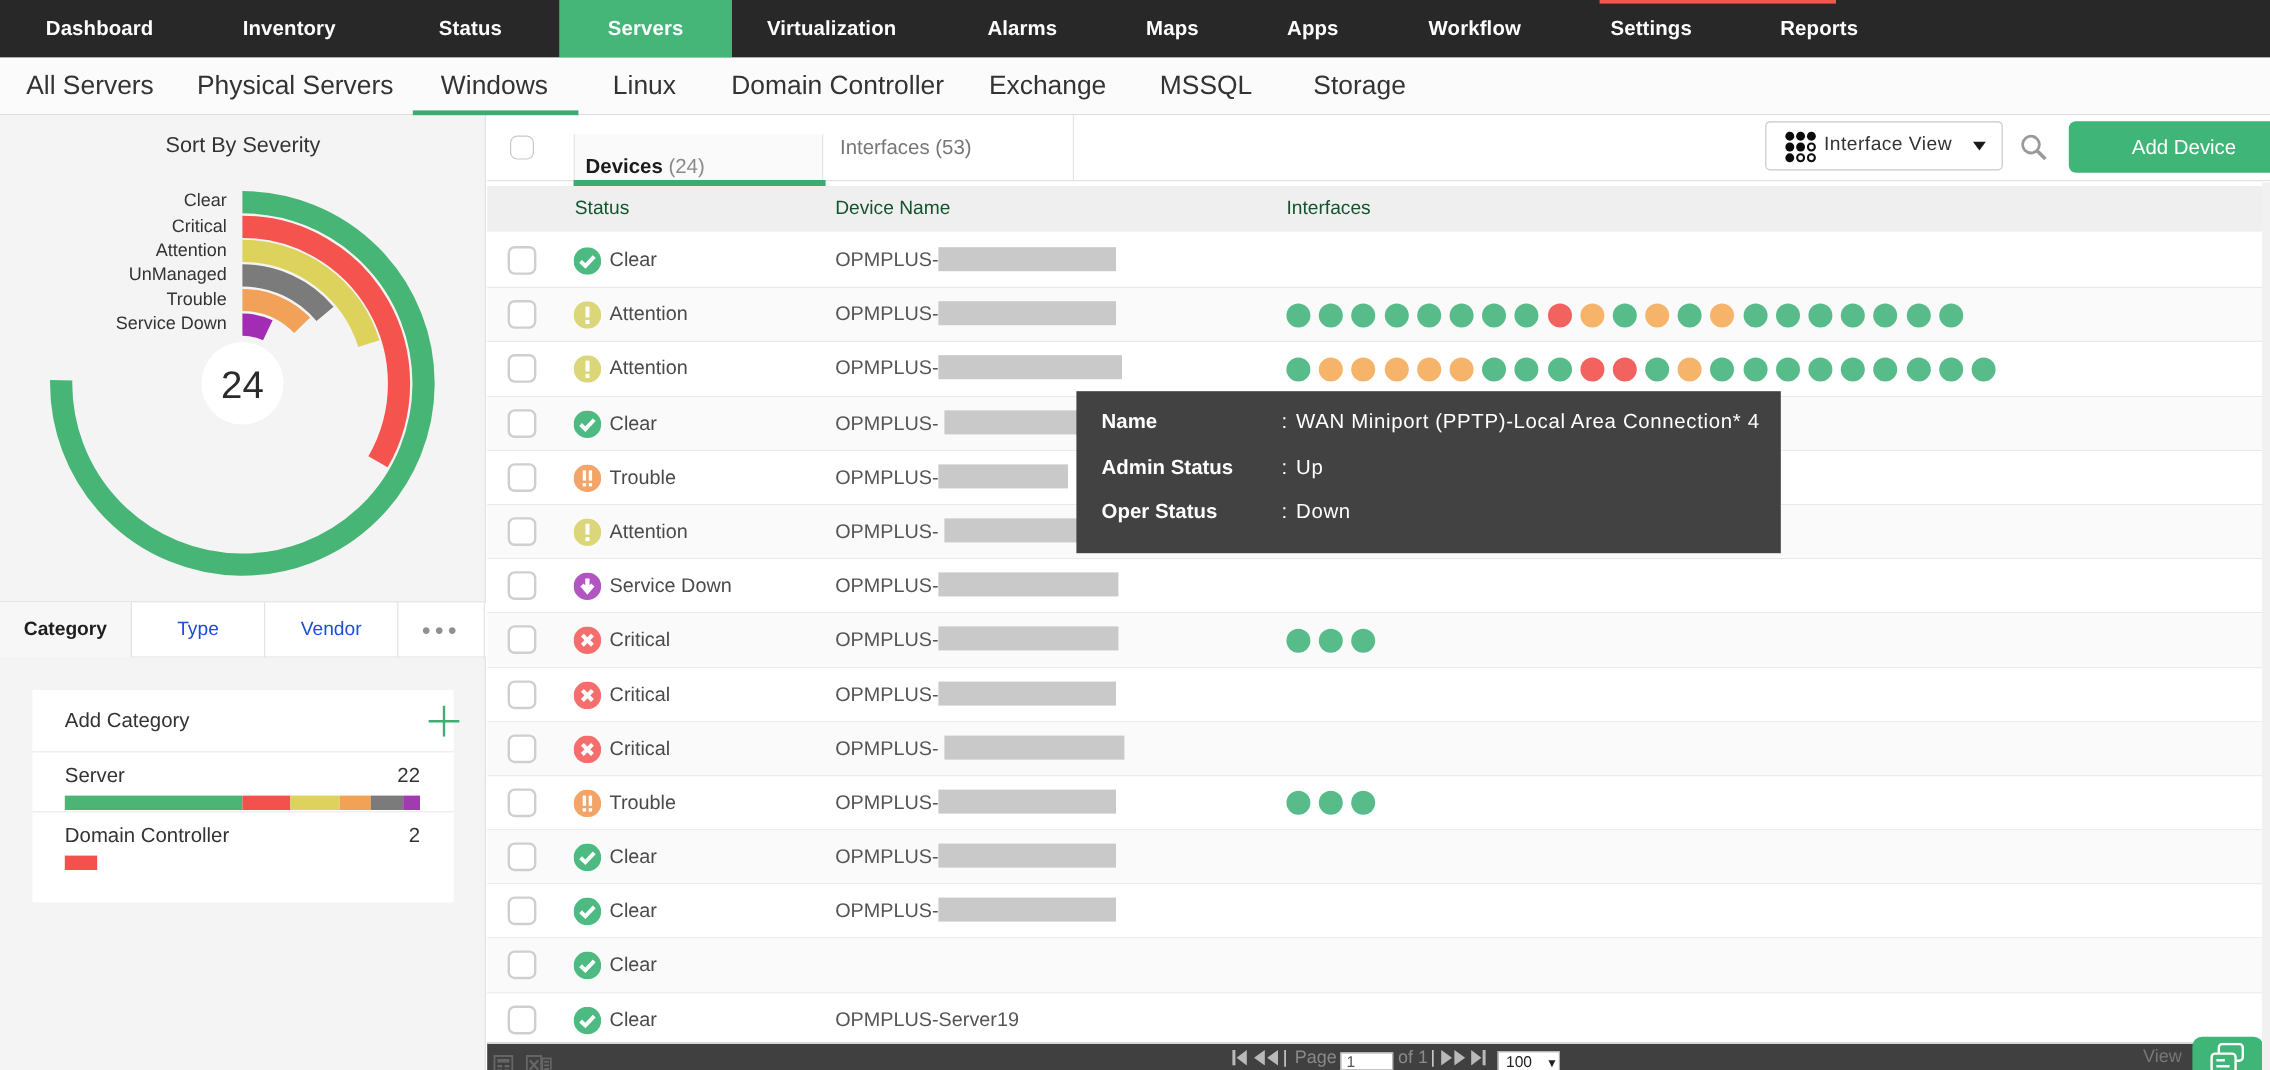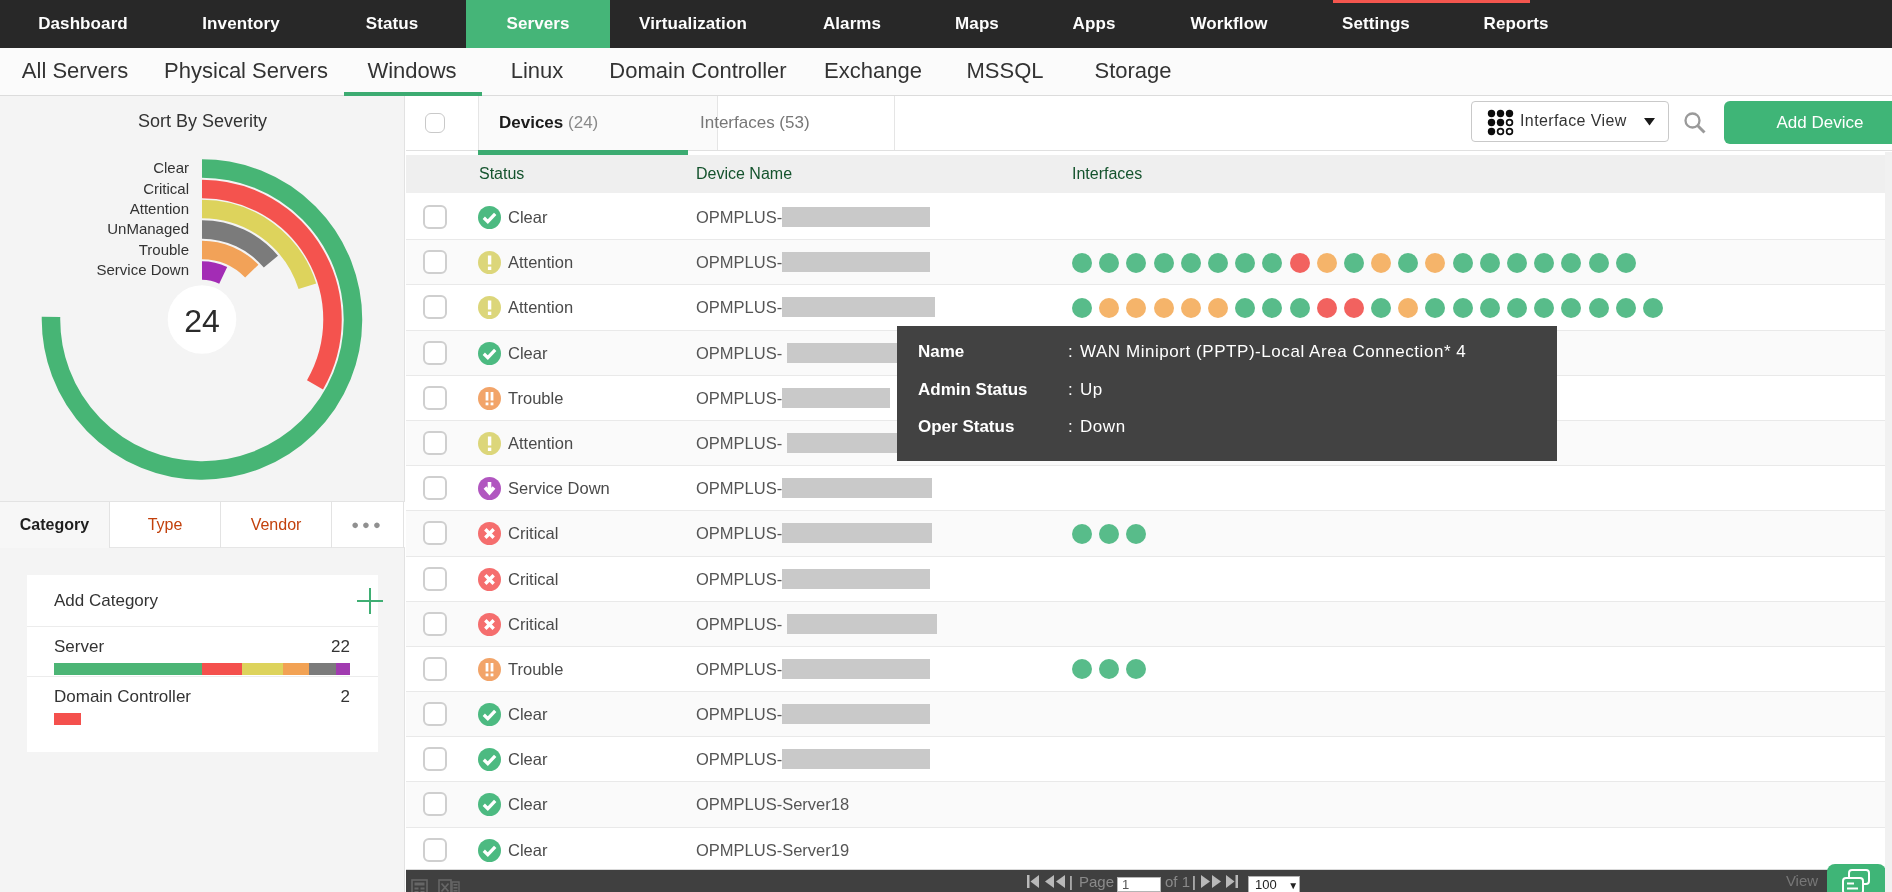--- a/index.html
+++ b/index.html
@@ -20,30 +20,30 @@
 #winline { position:absolute; left:344px; top:92px; width:138px; height:4px; background:#3cab71; z-index:5; }
 
 #sidebar { position:absolute; left:0; top:96px; width:405px; height:796px; background:#f4f4f4;
   border-right:1px solid #e2e2e2; }
 #sev-title { position:absolute; left:0; top:111px; width:405px; text-align:center;
   font-size:18px; color:#333; }
 .chart-label { position:absolute; width:160px; text-align:right; font-size:15px; color:#333; }
 #sidetabs { position:absolute; left:0; top:501px; width:405px; height:47px; background:#fff;
   border-top:1px solid #e3e3e3; border-bottom:1px solid #e6e6e6; }
 #sidetabs .t { position:absolute; top:0; height:46px; line-height:46px; text-align:center;
-  font-size:16px; color:#c2410c; border-right:1px solid #e3e3e3; }
+  font-size:16px; color:#1d4ed8; border-right:1px solid #e3e3e3; }
 #sidetabs .t.active { color:#1e1e1e; font-weight:bold; background:#f7f7f7; }
 #sidecard { position:absolute; left:27px; top:575px; width:351px; height:177px; background:#fff; }
 .cat-bar { position:absolute; height:12px; display:flex; }
 .cat-bar div { height:12px; }
 
 #main { position:absolute; left:406px; top:96px; width:1486px; height:796px; background:#fff; }
 #tabstrip { position:absolute; left:406px; top:96px; width:1486px; height:55px; background:#fff; border-bottom:1px solid #e0e0e0; }
-.devtab { position:absolute; left:72px; top:0; width:240px; height:54px; background:#fafafa;
-  border-left:1px solid #e5e5e5; border-right:1px solid #e5e5e5; text-align:left; padding-left:20px;
+.devtab { position:absolute; left:72px; top:16px; width:208px; height:54px; background:#fafafa;
+  border-left:1px solid #e5e5e5; border-right:1px solid #e5e5e5; text-align:left; padding-left:9px;
   line-height:54px; font-size:17px; color:#1b1b1b; }
 .inttab { position:absolute; left:280px; top:0; width:209px; height:54px;
   border-right:1px solid #e5e5e5; text-align:left; padding-left:14px; line-height:54px; font-size:17px; color:#777; }
 .devline { position:absolute; left:72px; top:54px; width:210px; height:4.5px; background:#3cab71; z-index:6; }
 .hcheck { position:absolute; width:20px; height:20px; background:#fff; border:1.5px solid #c9c9c9;
   border-radius:6px; }
 #ivbtn { position:absolute; left:1065px; top:5px; width:198px; height:41px; background:#fff;
   border:1px solid #c9c9c9; border-radius:4px; line-height:37px; font-size:15px; color:#333; }
 #addbtn { position:absolute; left:1318px; top:4.5px; width:192px; height:43px; background:#3fb577;
   border-radius:6px; color:#fff; font-size:17px; text-align:center; line-height:43px; }
@@ -59,21 +59,21 @@
 .sicon { position:absolute; left:72px; top:11px; width:23px; height:23px; border-radius:50%; }
 .slabel { position:absolute; left:102px; top:0; line-height:45px; font-size:16.5px; color:#4a4a4a; }
 .dname { position:absolute; left:290px; top:0; line-height:45px; font-size:16.5px; color:#555; white-space:nowrap; }
 .redact { display:inline-block; width:148px; height:20px; background:#c9c9c9; vertical-align:-4px; margin-left:2px; }
 .dots { position:absolute; left:666px; top:12.5px; }
 .dot { display:inline-block; width:20px; height:20px; border-radius:50%; margin-right:7.2px; }
 .dG { background:#58bc8a; } .dO { background:#f5b46a; } .dR { background:#f2625f; }
 
 .sicon svg { position:absolute; left:0; top:0; }
 
-#tooltip { position:absolute; left:897px; top:326px; width:660px; height:135px; background:#424242; z-index:30; }
+#tooltip { position:absolute; left:897px; top:326px; width:587px; height:135px; background:#424242; z-index:30; }
 #tooltip .lbl { position:absolute; left:21px; font-size:17px; font-weight:bold; color:#fff; }
 #tooltip .col { position:absolute; left:171px; font-size:17px; color:#fff; }
 #tooltip .val { position:absolute; left:183px; font-size:17px; color:#fff; white-space:nowrap; letter-spacing:0.55px; }
 
 #footer { position:absolute; left:406px; top:869px; width:1486px; height:23px; background:#404040;
   border-top:1px solid #d9d9d9; z-index:20; }
 #footer .pg { position:absolute; top:0; height:23px; line-height:23px; font-size:15px; color:#8a8a8a; }
 #pginput { position:absolute; left:711px; top:7px; width:44px; height:15px; border:1px solid #b5b5b5;
   background:#fff; font-size:13px; color:#555; padding-left:4px; line-height:14px; }
 #pgsel { position:absolute; left:842px; top:6px; width:52px; height:17px; border:1px solid #b0b0b0;
@@ -361,21 +361,20 @@
     </div>
     <div class="row">
       <div class="cb"></div>
       <div class="sicon">
         <svg width="23" height="23">
           <circle cx="11.5" cy="11.5" r="11.5" fill="#4cba81"></circle>
           <path d="M5.8 11.8 L9.8 15.6 L17.2 7.8" stroke="#fff" stroke-width="3.3" fill="none"></path>
         </svg>
       </div>
       <span class="slabel">Clear</span>
-      <span class="dname">OPMPLUS-Server18</span>
     </div>
     <div class="row">
       <div class="cb"></div>
       <div class="sicon">
         <svg width="23" height="23">
           <circle cx="11.5" cy="11.5" r="11.5" fill="#4cba81"></circle>
           <path d="M5.8 11.8 L9.8 15.6 L17.2 7.8" stroke="#fff" stroke-width="3.3" fill="none"></path>
         </svg>
       </div>
       <span class="slabel">Clear</span>

